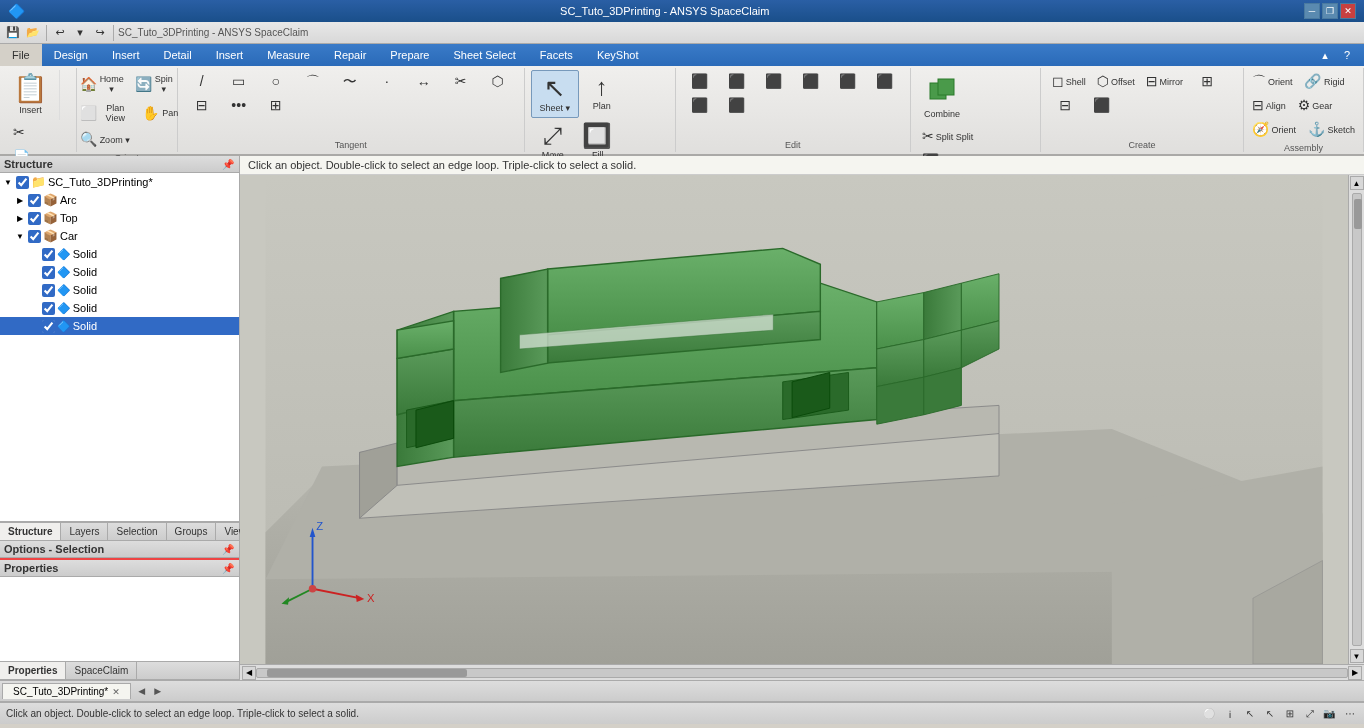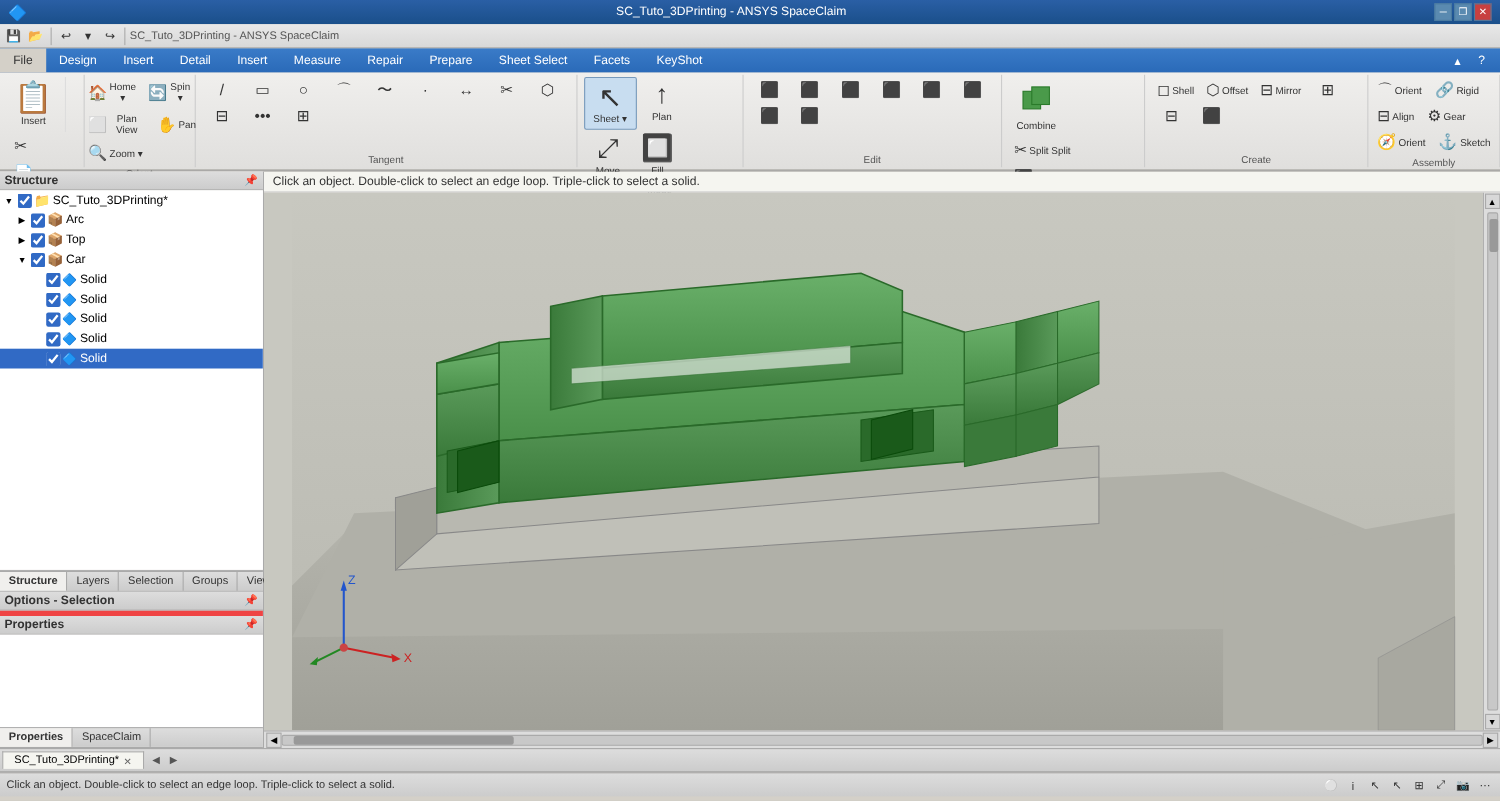--- a/index.html
+++ b/index.html
@@ -745,21 +745,21 @@
     </div>
 
     <div id="panel-tabs">
       <div class="panel-tab active">Structure</div>
       <div class="panel-tab">Layers</div>
       <div class="panel-tab">Selection</div>
       <div class="panel-tab">Groups</div>
       <div class="panel-tab">Views</div>
     </div>
 
-    <div style="border-bottom:5px solid #ef4444;">
+    <div style="border-bottom:2px solid #ef4444;">
       <div class="panel-header">
         <span>Options - Selection</span>
         <span class="pin-btn">📌</span>
       </div>
     </div>
 
     <div id="properties-panel">
       <div class="panel-header">
         <span>Properties</span>
         <span class="pin-btn">📌</span>

